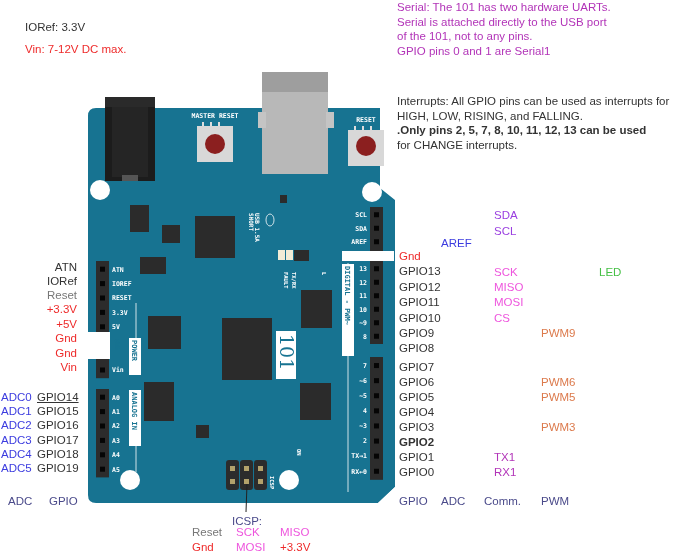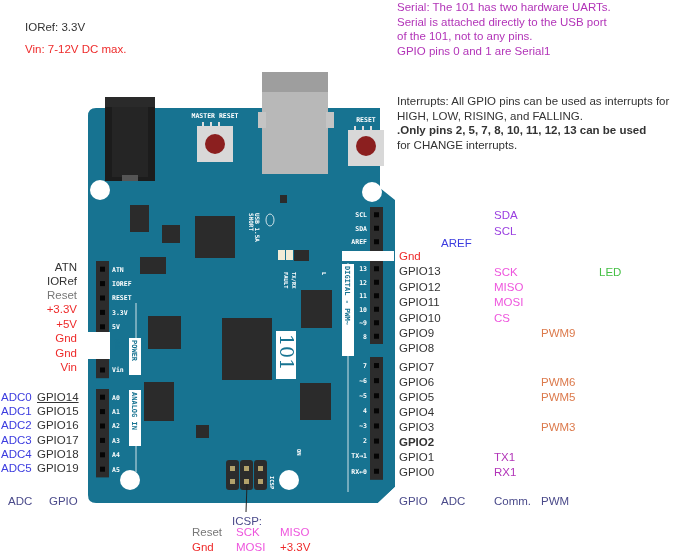--- a/index.html
+++ b/index.html
@@ -295,21 +295,21 @@
 
   <div class="t black" style="left:399px;top:451px;">GPIO1</div>
   <div class="t magenta" style="left:494px;top:451px;">TX1</div>
 
   <div class="t black" style="left:399px;top:466px;">GPIO0</div>
   <div class="t magenta" style="left:494px;top:466px;">RX1</div>
 </div>
 
 <div class="t legend" style="left:399px;top:495px;">GPIO</div>
 <div class="t legend" style="left:441px;top:495px;">ADC</div>
-<div class="t legend" style="left:494px;top:495px;">Comm.</div>
+<div class="t legend" style="left:484px;top:495px;">Comm.</div>
 <div class="t legend" style="left:541px;top:495px;">PWM</div>
 
 <div class="t legend" style="left:232px;top:515px;">ICSP:</div>
 <div class="t gray" style="left:192px;top:526px;">Reset</div>
 <div class="t pink" style="left:236px;top:526px;">SCK</div>
 <div class="t pink" style="left:280px;top:526px;">MISO</div>
 <div class="t red" style="left:192px;top:541px;">Gnd</div>
 <div class="t pink" style="left:236px;top:541px;">MOSI</div>
 <div class="t red" style="left:280px;top:541px;">+3.3V</div>
 

